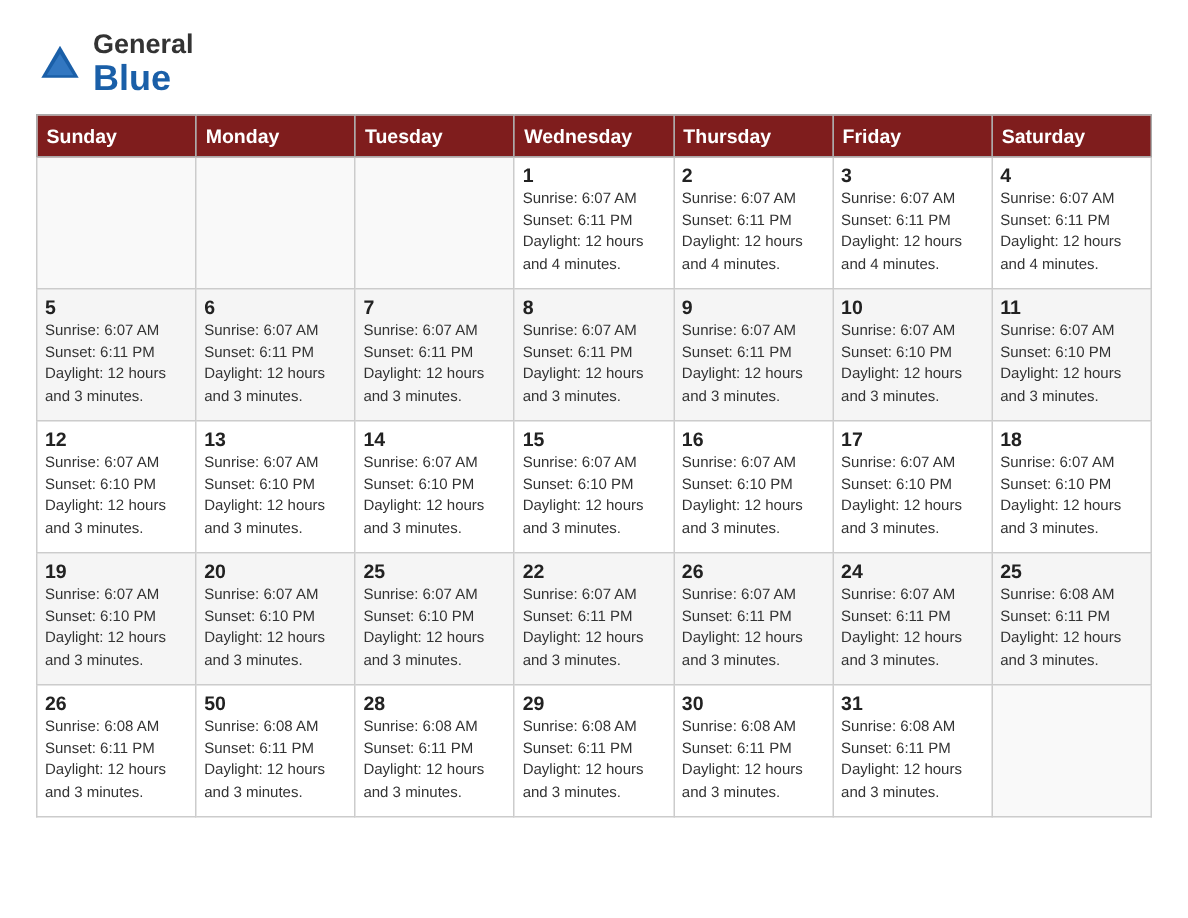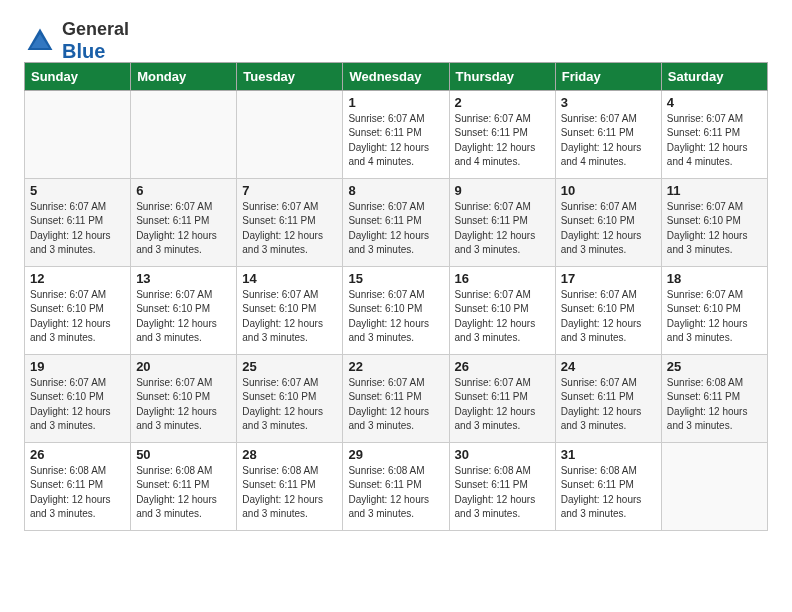--- a/index.html
+++ b/index.html
@@ -7,38 +7,39 @@
       font-family: Arial, sans-serif;
       background: #fff;
       width: 792px;
       min-height: 612px;
       padding: 20px 24px 20px 24px;
     }
     .header-area {
       display: flex;
       justify-content: space-between;
       align-items: flex-start;
+      margin-bottom: 10px;
     }
     .logo {
       display: flex;
       align-items: center;
       gap: 6px;
     }
     .logo-text {
       display: flex;
       flex-direction: column;
       line-height: 1.1;
     }
     .logo-general {
       font-size: 18px;
       font-weight: bold;
       color: #333;
     }
     .logo-blue {
-      font-size: 20px;
+      font-size: 24px;
       font-weight: bold;
       color: #1a5fa8;
     }
     .logo-icon {
       width: 32px;
       height: 32px;
     }
     .title-area {
       text-align: right;
     }
@@ -50,21 +51,21 @@
     .subtitle {
       font-size: 16px;
       color: #333;
     }
     .calendar {
       width: 100%;
       border-collapse: collapse;
       table-layout: fixed;
     }
     .calendar th {
-      background: #15803d;
+      background: #7f1d1d;
       color: #fff;
       font-size: 13px;
       font-weight: bold;
       padding: 6px 6px;
       text-align: left;
       border: 1px solid #aaa;
     }
     .calendar td {
       vertical-align: top;
       border: 1px solid #ccc;

